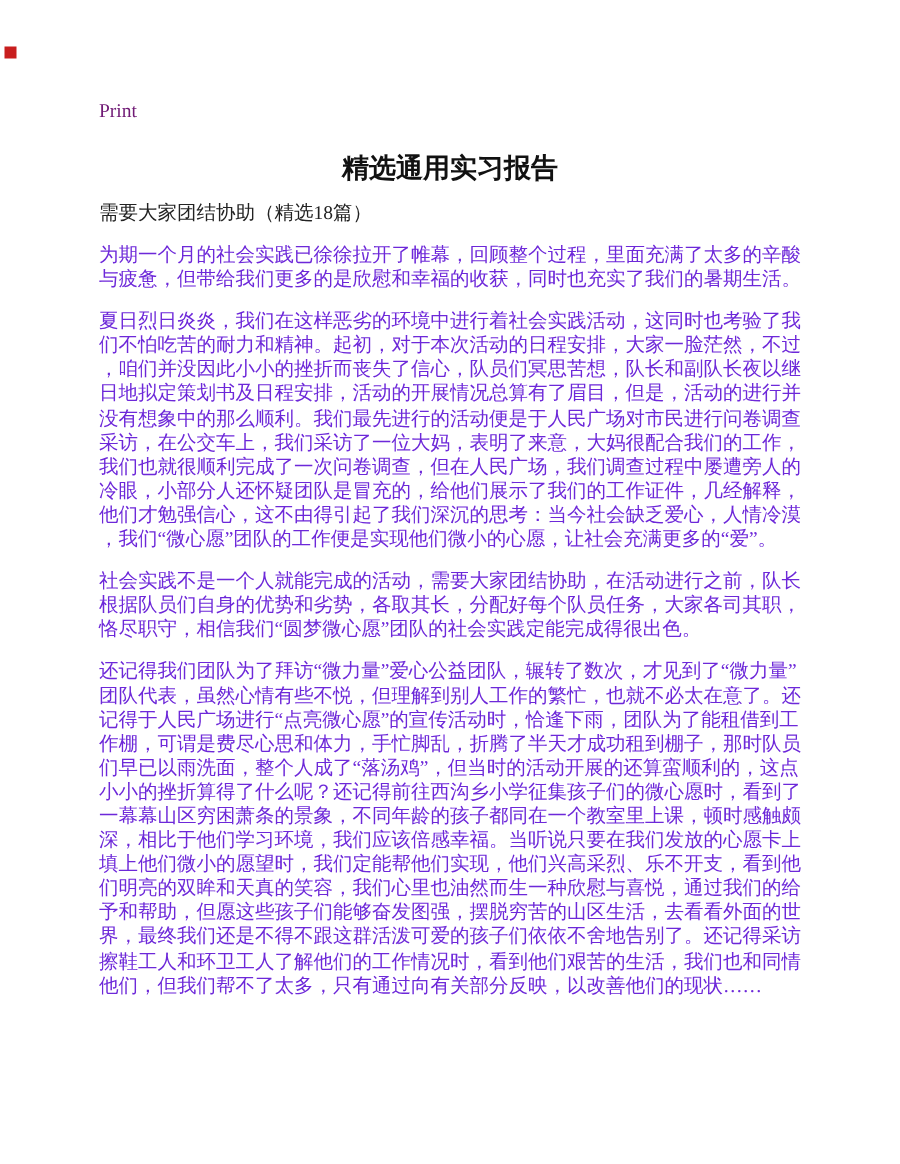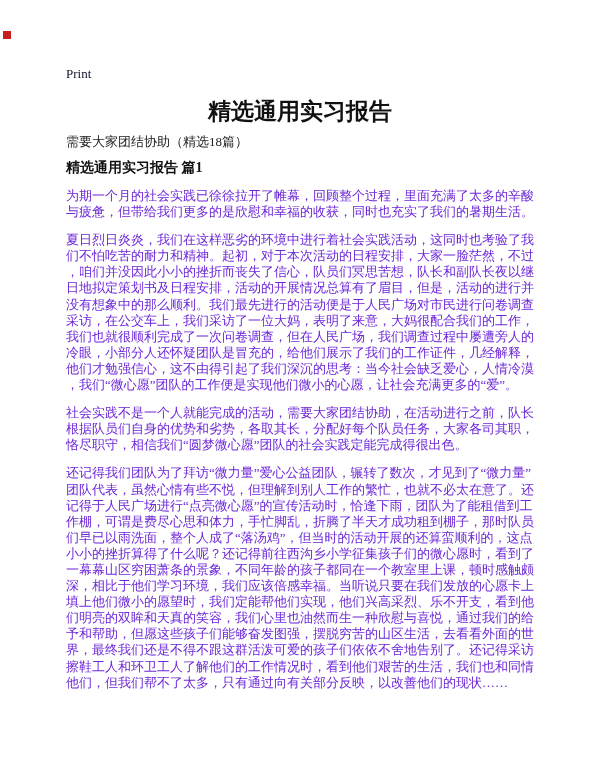--- a/index.html
+++ b/index.html
@@ -26,25 +26,25 @@
     position: absolute;
     left: 3px;
     top: 31px;
     width: 8px;
     height: 8px;
     background: #c81e1e;
   }
   .print-label {
     font-size: 13px;
     line-height: 16px;
-    color: #0f172a;
+    color: #701a75;
     margin: 0;
   }
   .doc-title {
-    font-size: 23px;
+    font-size: 18px;
     line-height: 28px;
     font-weight: bold;
     text-align: center;
     color: #111111;
     margin: 16px 0 0 0;
   }
   .doc-subtitle {
     font-size: 13px;
     line-height: 16px;
     font-weight: normal;
@@ -73,21 +73,20 @@
 
 <div class="page">
   <div class="red-marker"></div>
 
   <div class="print-label">Print</div>
 
   <h1 class="doc-title">精选通用实习报告</h1>
 
   <div class="doc-subtitle">需要大家团结协助（精选18篇）</div>
 
-  <h2 class="section-heading">精选通用实习报告 篇1</h2>
 
   <p class="body-para">为期一个月的社会实践已徐徐拉开了帷幕，回顾整个过程，里面充满了太多的辛酸与疲惫，但带给我们更多的是欣慰和幸福的收获，同时也充实了我们的暑期生活。</p>
 
   <p class="body-para">夏日烈日炎炎，我们在这样恶劣的环境中进行着社会实践活动，这同时也考验了我们不怕吃苦的耐力和精神。起初，对于本次活动的日程安排，大家一脸茫然，不过，咱们并没因此小小的挫折而丧失了信心，队员们冥思苦想，队长和副队长夜以继日地拟定策划书及日程安排，活动的开展情况总算有了眉目，但是，活动的进行并没有想象中的那么顺利。我们最先进行的活动便是于人民广场对市民进行问卷调查采访，在公交车上，我们采访了一位大妈，表明了来意，大妈很配合我们的工作，我们也就很顺利完成了一次问卷调查，但在人民广场，我们调查过程中屡遭旁人的冷眼，小部分人还怀疑团队是冒充的，给他们展示了我们的工作证件，几经解释，他们才勉强信心，这不由得引起了我们深沉的思考：当今社会缺乏爱心，人情冷漠，我们“微心愿”团队的工作便是实现他们微小的心愿，让社会充满更多的“爱”。</p>
 
   <p class="body-para">社会实践不是一个人就能完成的活动，需要大家团结协助，在活动进行之前，队长根据队员们自身的优势和劣势，各取其长，分配好每个队员任务，大家各司其职，恪尽职守，相信我们“圆梦微心愿”团队的社会实践定能完成得很出色。</p>
 
   <p class="body-para">还记得我们团队为了拜访“微力量”爱心公益团队，辗转了数次，才见到了“微力量”团队代表，虽然心情有些不悦，但理解到别人工作的繁忙，也就不必太在意了。还记得于人民广场进行“点亮微心愿”的宣传活动时，恰逢下雨，团队为了能租借到工作棚，可谓是费尽心思和体力，手忙脚乱，折腾了半天才成功租到棚子，那时队员们早已以雨洗面，整个人成了“落汤鸡”，但当时的活动开展的还算蛮顺利的，这点小小的挫折算得了什么呢？还记得前往西沟乡小学征集孩子们的微心愿时，看到了一幕幕山区穷困萧条的景象，不同年龄的孩子都同在一个教室里上课，顿时感触颇深，相比于他们学习环境，我们应该倍感幸福。当听说只要在我们发放的心愿卡上填上他们微小的愿望时，我们定能帮他们实现，他们兴高采烈、乐不开支，看到他们明亮的双眸和天真的笑容，我们心里也油然而生一种欣慰与喜悦，通过我们的给予和帮助，但愿这些孩子们能够奋发图强，摆脱穷苦的山区生活，去看看外面的世界，最终我们还是不得不跟这群活泼可爱的孩子们依依不舍地告别了。还记得采访擦鞋工人和环卫工人了解他们的工作情况时，看到他们艰苦的生活，我们也和同情他们，但我们帮不了太多，只有通过向有关部分反映，以改善他们的现状……</p>
 </div>
 

